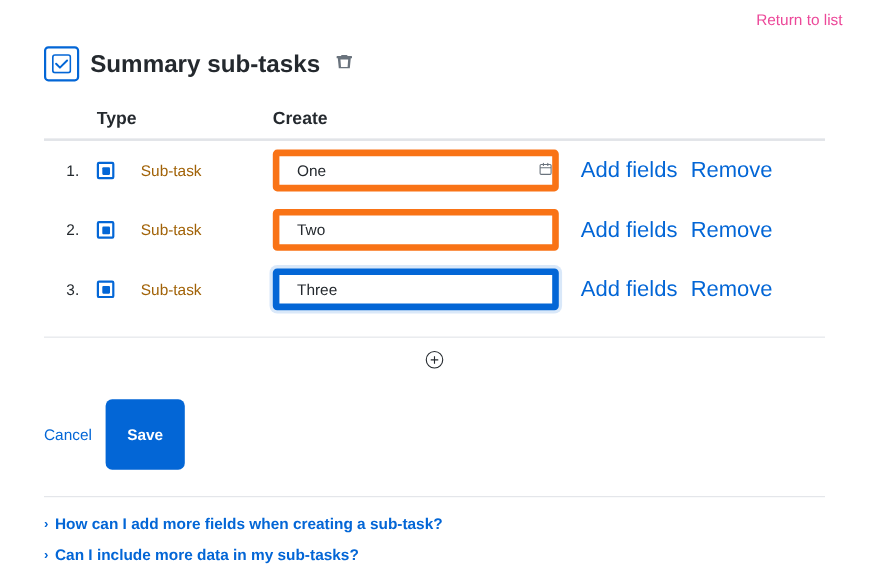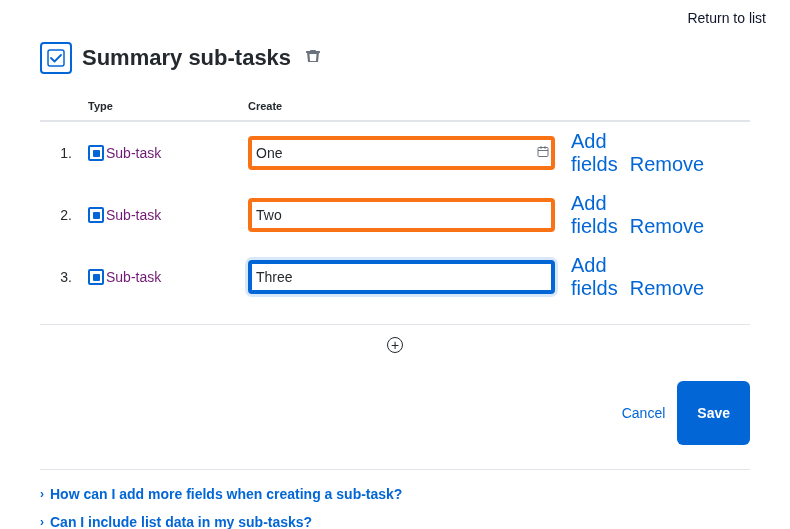--- a/index.html
+++ b/index.html
@@ -10,21 +10,21 @@
       background: #fff;
       width: 790px;
       min-height: 529px;
     }
     .top-bar {
       display: flex;
       justify-content: flex-end;
       padding: 10px 24px 6px;
     }
     .return-link {
-      color: #0f172a;
+      color: #ec4899;
       text-decoration: none;
       font-size: 14px;
     }
 
     .main-container {
       padding: 10px 40px 20px 40px;
     }
 
     .page-header {
       display: flex;
@@ -55,21 +55,21 @@
     }
 
     .subtasks-table {
       width: 100%;
       border-collapse: collapse;
       margin-bottom: 16px;
     }
     .subtasks-table th {
       text-align: left;
       font-weight: 600;
-      font-size: 11px;
+      font-size: 16px;
       color: #24292e;
       border-bottom: 2px solid #e1e4e8;
       padding: 6px 8px 8px 8px;
     }
     .subtasks-table th:first-child {
       width: 40px;
     }
     .th-type {
       width: 160px;
     }
@@ -86,45 +86,45 @@
     }
     .row-number {
       color: #24292e;
       font-size: 14px;
       text-align: right;
       padding-right: 6px;
     }
     .type-cell {
       display: flex;
       align-items: center;
-      gap: 2px;
-      color: #701a75;
+      gap: 24px;
+      color: #a16207;
     }
     .subtask-icon {
       width: 16px;
       height: 16px;
       border: 2px solid #0366d6;
       border-radius: 2px;
       display: flex;
       align-items: center;
       justify-content: center;
       flex-shrink: 0;
       background: #fff;
     }
     .subtask-icon::before {
       content: '';
       width: 7px;
       height: 7px;
       background: #0366d6;
       border-radius: 1px;
     }
     .summary-input {
-      width: 307px;
-      padding: 5px 4px;
-      border: 4px solid #f97316;
+      width: 260px;
+      padding: 5px 16px;
+      border: 6px solid #f97316;
       border-radius: 4px;
       font-size: 14px;
       color: #24292e;
       outline: none;
     }
     .summary-input.active {
       border-color: #0366d6;
       box-shadow: 0 0 0 3px rgba(3, 102, 214, 0.15);
     }
     .input-wrapper {
@@ -169,21 +169,21 @@
       border-radius: 50%;
       display: inline-flex;
       align-items: center;
       justify-content: center;
       font-size: 14px;
       line-height: 1;
     }
 
     .form-actions {
       display: flex;
-      justify-content: flex-end;
+      justify-content: flex-start;
       align-items: center;
       gap: 12px;
       margin-bottom: 24px;
       padding-top: 8px;
     }
     .cancel-btn {
       background: none;
       border: none;
       color: #0366d6;
       font-size: 14px;
@@ -310,17 +310,17 @@
   </div>
 
   <div class="faq-section" id="faq-section">
 
   <div class="faq-item">
         <span class="chevron-right">›</span>
       <span>How can I add more fields when creating a sub-task?</span>
       </div>
       <div class="faq-item">
         <span class="chevron-right">›</span>
-      <span>Can I include list data in my sub-tasks?</span>
+      <span>Can I include more data in my sub-tasks?</span>
       </div>
     </div>
 
 </div>
 
 </body></html>

